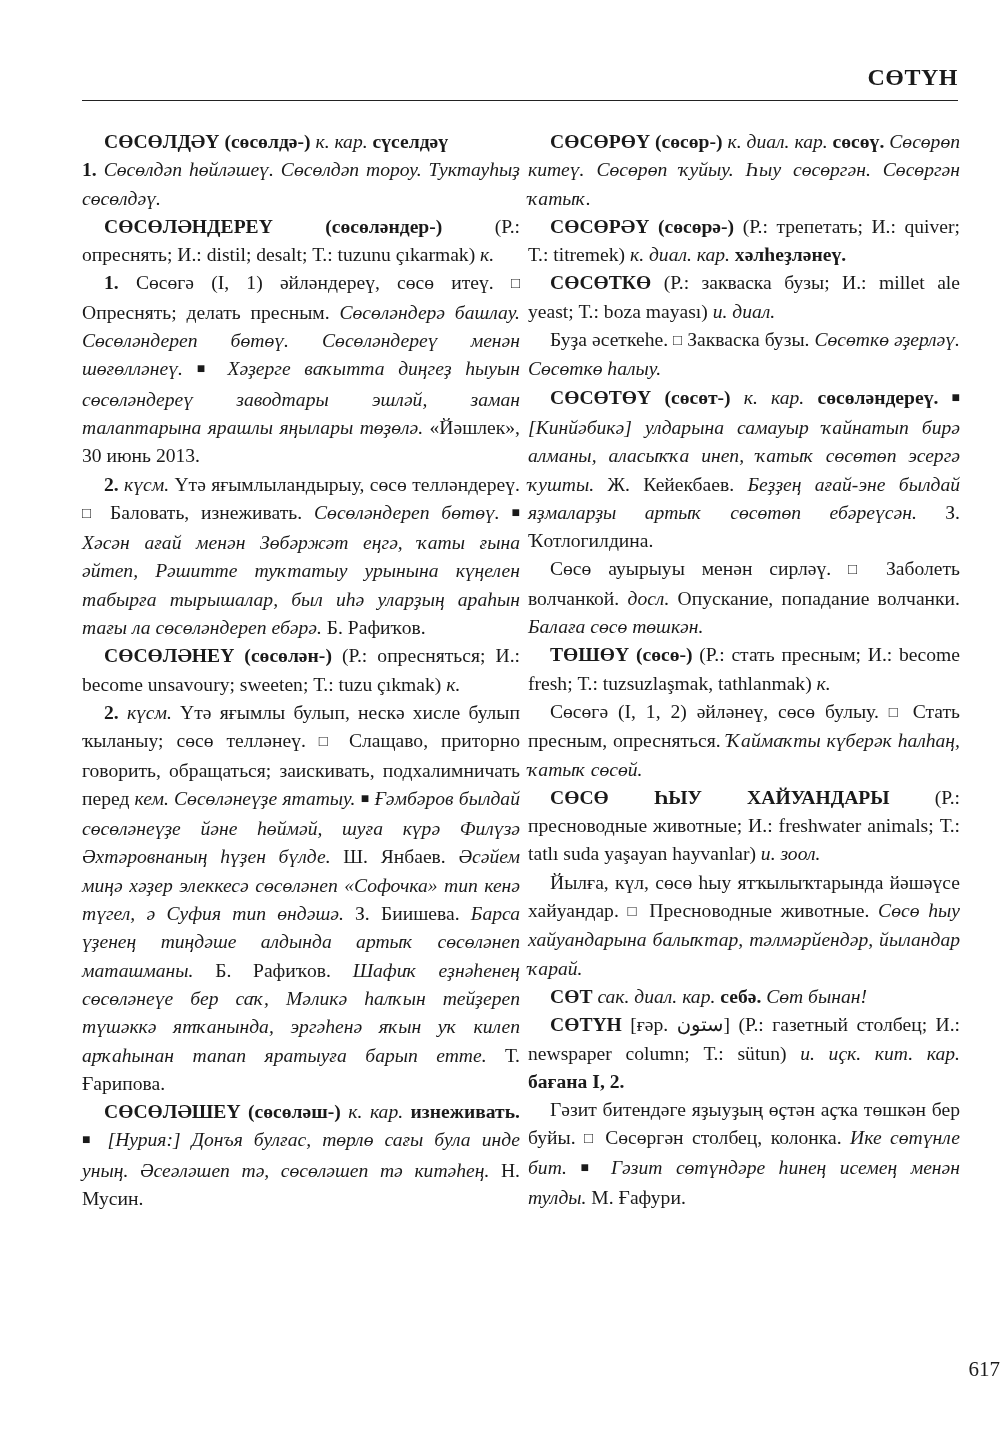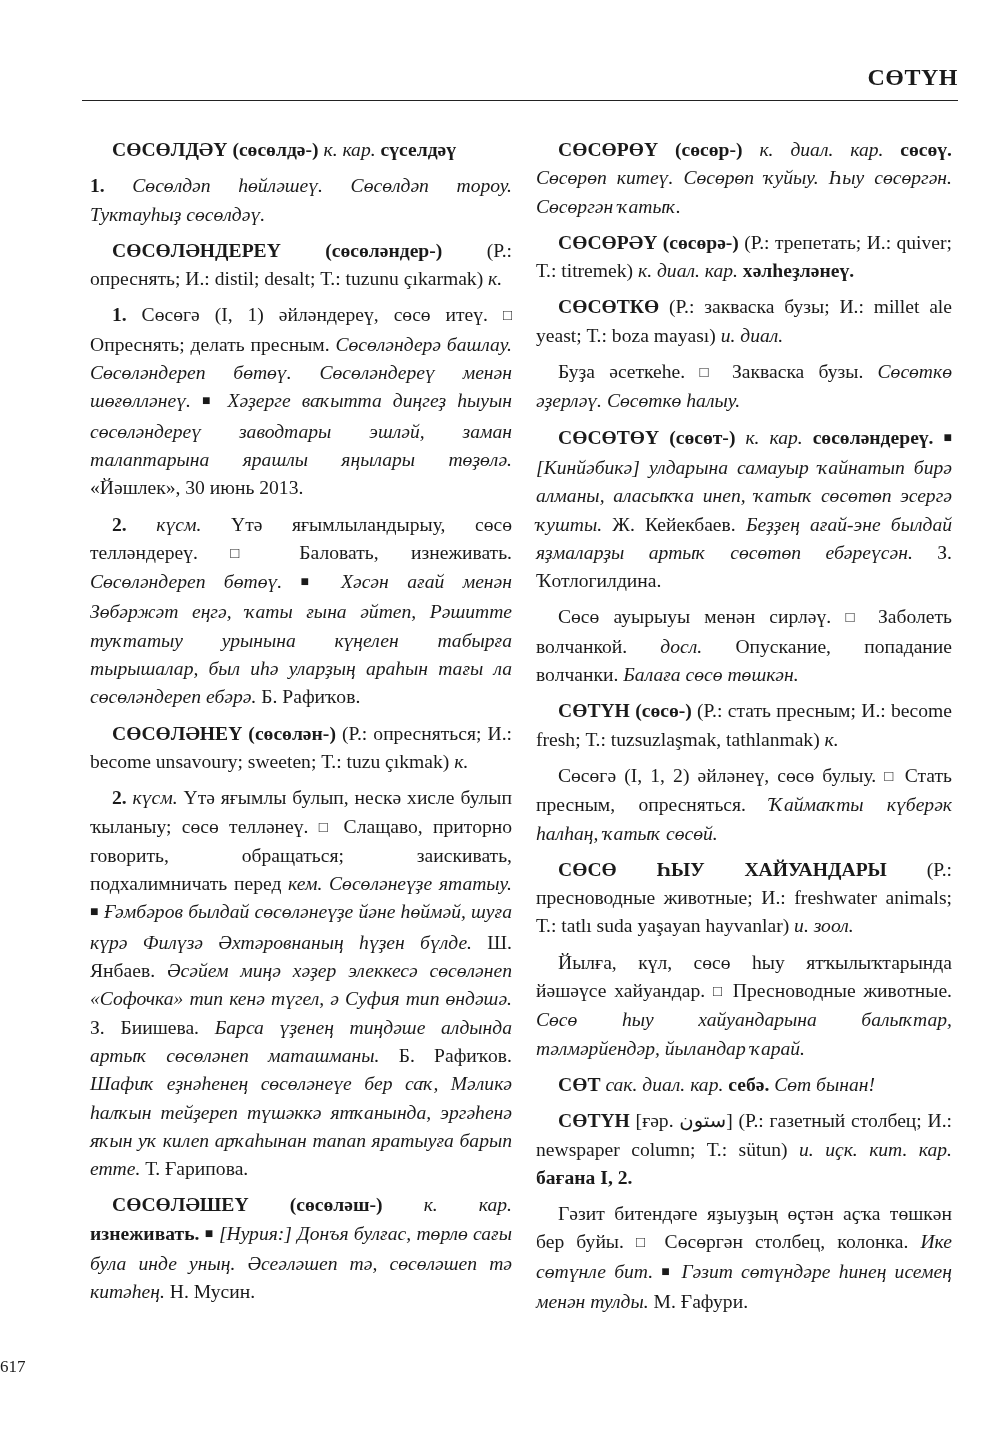--- a/index.html
+++ b/index.html
@@ -3,28 +3,28 @@
 <meta charset="utf-8">
 <style>
   html, body { margin:0; padding:0; background:#ffffff; }
   body { width:1000px; height:1453px; position:relative; overflow:hidden; color:#1a1a1a;
          font-family:"Liberation Serif", "DejaVu Serif", serif; }
   .running-head { position:absolute; right:42px; top:64px; font-size:24px; font-weight:bold; letter-spacing:0.5px; }
   .head-rule { position:absolute; left:82px; right:42px; top:100px; height:0; border-top:1.6px solid #222; }
   .col { position:absolute; top:128px; width:438px; font-size:19.6px; line-height:28.3px; text-align:justify; }
   .col.left { left:82px; }
   .col.right { left:528px; width:432px; }
-  .col p { margin:8px; text-indent:22px; hyphens:manual; }
+  .col p { margin:0; text-indent:22px; hyphens:manual; }
   .col p.noind { text-indent:0; }
   .hw { font-weight:bold; }
   .i { font-style:italic; }
   .b { font-weight:bold; }
   .sq { font-size:15px; position:relative; top:-1px; }
   .blk { font-size:14px; position:relative; top:-2px; }
-  .page-number { position:absolute; left:0; right:0; top:1357px; text-align:left; font-size:17px; }
+  .page-number { position:absolute; left:0; right:0; top:1357px; text-align:right; font-size:21px; }
 </style>
 </head>
 <body>
 
 <div class="running-head">СӨТҮН</div>
 <div class="head-rule"></div>
 
 <div class="col left" id="col-left">
     <p><span class="hw">СӨСӨЛДӘҮ (сөсөлдә-)</span><span> </span><span class="i">к. кар.</span><span> </span><span class="b">сүселдәү</span></p>
     <p class="noind"><span class="b">1.</span><span> </span><span class="i">Сөсөлдәп һөйләшеү. Сөсөлдәп тороу. Туктауһыҙ сөсөлдәү.</span></p>
@@ -35,21 +35,21 @@
     <p><span class="b">2.</span><span> </span><span class="i">күсм.</span><span> Үтә яғымлы булып, нескә хисле булып ҡыланыу; сөсө телләнеү. </span><span class="sq">□</span><span> Слащаво, приторно говорить, обращаться; заискивать, подхалимничать перед </span><span class="i">кем. Сөсөләнеүҙе ятатыу.</span><span> </span><span class="blk">■</span><span> </span><span class="i">Ғәмбәров былдай сөсөләнеүҙе йәне һөймәй, шуға күрә Филүзә Әхтәровнаның һүҙен бүлде.</span><span> Ш. Янбаев. </span><span class="i">Әсәйем миңә хәҙер элеккесә сөсөләнеп «Софочка» тип кенә түгел, ә Суфия тип өндәшә.</span><span> З. Биишева. </span><span class="i">Барса үҙенең тиңдәше алдында артыҡ сөсөләнеп маташманы.</span><span> Б. Рафиҡов. </span><span class="i">Шафиҡ еҙнәһенең сөсөләнеүе бер саҡ, Мәликә һалҡын тейҙереп түшәккә ятҡанында, эргәһенә яҡын уҡ килеп арҡаһынан тапап яратыуға барып етте.</span><span> Т. Ғарипова.</span></p>
     <p><span class="hw">СӨСӨЛӘШЕҮ (сөсөләш-)</span><span> </span><span class="i">к. кар.</span><span> </span><span class="b">изнеживать.</span><span> </span><span class="blk">■</span><span> </span><span class="i">[Нурия:] Донъя булғас, төрлө сағы була инде уның. Әсеәләшеп тә, сөсөләшеп тә китәһең.</span><span> Н. Мусин.</span></p>
   </div>
 <div class="col right" id="col-right">
     <p><span class="hw">СӨСӨРӨҮ (сөсөр-)</span><span> </span><span class="i">к. диал. кар.</span><span> </span><span class="b">сөсөү.</span><span> </span><span class="i">Сөсөрөп китеү. Сөсөрөп ҡуйыу. Һыу сөсөргән. Сөсөргән ҡатыҡ.</span></p>
     <p><span class="hw">СӨСӨРӘҮ (сөсөрә-)</span><span> (Р.: трепетать; И.: quiver; Т.: titremek) </span><span class="i">к. диал. кар.</span><span> </span><span class="b">хәлһеҙләнеү.</span></p>
     <p><span class="hw">СӨСӨТКӨ</span><span> (Р.: закваска бузы; И.: millet ale yeast; Т.: boza mayası) </span><span class="i">и. диал.</span></p>
     <p><span>Буҙа әсеткеһе. </span><span class="sq">□</span><span> Закваска бузы. </span><span class="i">Сөсөткө әҙерләү. Сөсөткө һалыу.</span></p>
     <p><span class="hw">СӨСӨТӨҮ (сөсөт-)</span><span> </span><span class="i">к. кар.</span><span> </span><span class="b">сөсөләндереү.</span><span> </span><span class="blk">■</span><span> </span><span class="i">[Кинйәбикә] улдарына самауыр ҡайнатып бирә алманы, аласыҡҡа инеп, ҡатыҡ сөсөтөп эсергә ҡушты.</span><span> Ж. Кейекбаев. </span><span class="i">Беҙҙең ағай-эне былдай яҙмаларҙы артыҡ сөсөтөп ебәреүсән.</span><span> З. Ҡотлогилдина.</span></p>
     <p><span>Сөсө ауырыуы менән сирләү. </span><span class="sq">□</span><span> Заболеть волчанкой. </span><span class="i">досл.</span><span> Опускание, попадание волчанки. </span><span class="i">Балаға сөсө төшкән.</span></p>
-    <p><span class="hw">СӨТҮН (сөсө-)</span><span> (Р.: стать пресным; И.: become fresh; Т.: tuzsuzlaşmak, tathlanmak) </span><span class="i">к.</span></p>
+    <p><span class="hw">ТӨШӨҮ (сөсө-)</span><span> (Р.: стать пресным; И.: become fresh; Т.: tuzsuzlaşmak, tathlanmak) </span><span class="i">к.</span></p>
     <p><span>Сөсөгә (I, 1, 2) әйләнеү, сөсө булыу. </span><span class="sq">□</span><span> Стать пресным, опресняться. </span><span class="i">Ҡаймаҡты күберәк һалһаң, ҡатыҡ сөсөй.</span></p>
     <p><span class="hw">СӨСӨ ҺЫУ ХАЙУАНДАРЫ</span><span> (Р.: пресноводные животные; И.: freshwater animals; Т.: tatlı suda yaşayan hayvanlar) </span><span class="i">и. зоол.</span></p>
     <p><span>Йылға, күл, сөсө һыу ятҡылыҡтарында йәшәүсе хайуандар. </span><span class="sq">□</span><span> Пресноводные животные. </span><span class="i">Сөсө һыу хайуандарына балыҡтар, тәлмәрйендәр, йыландар ҡарай.</span></p>
     <p><span class="hw">СӨТ</span><span> </span><span class="i">сак. диал. кар.</span><span> </span><span class="b">себә.</span><span> </span><span class="i">Сөт бынан!</span></p>
     <p><span class="hw">СӨТҮН</span><span> [ғәр. ستون] (Р.: газетный столбец; И.: newspaper column; Т.: sütun) </span><span class="i">и. иҫк. кит. кар.</span><span> </span><span class="b">бағана I, 2.</span></p>
     <p><span>Гәзит битендәге яҙыуҙың өҫтән аҫҡа төшкән бер буйы. </span><span class="sq">□</span><span> Сөсөргән столбец, колонка. </span><span class="i">Ике сөтүнле бит.</span><span> </span><span class="blk">■</span><span> </span><span class="i">Гәзит сөтүндәре һинең исемең менән тулды.</span><span> М. Ғафури.</span></p>
   </div>
 
 <div class="page-number">617</div>
 

